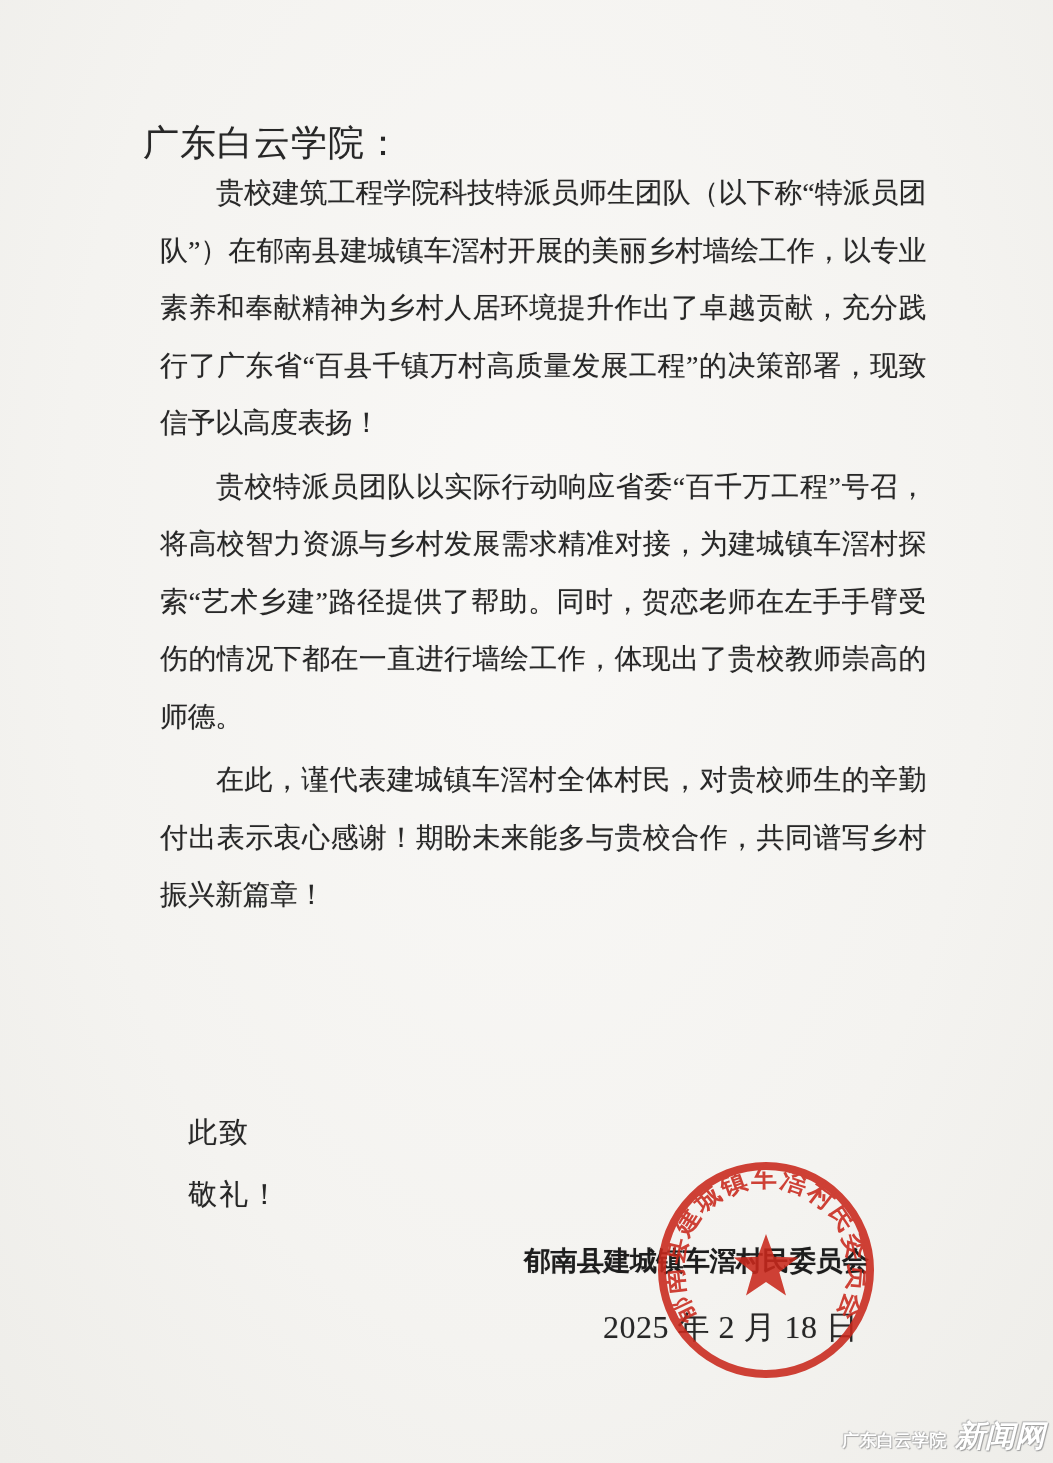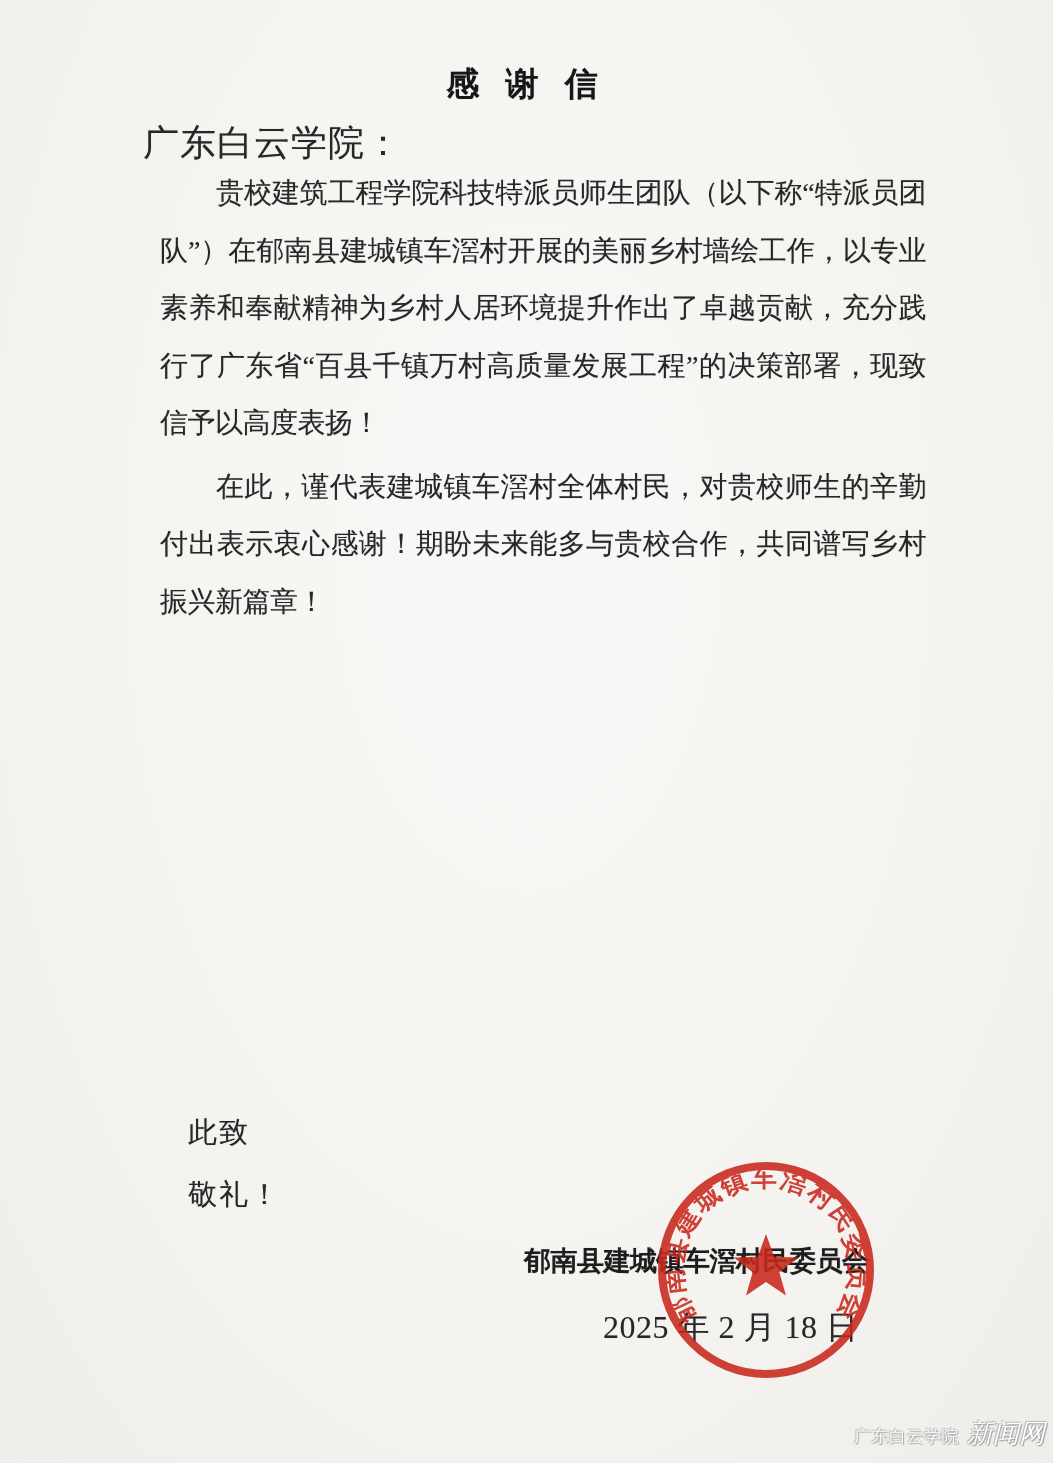--- a/index.html
+++ b/index.html
@@ -84,44 +84,44 @@
     position:absolute;
     right:8px; top:1416px;
     display:flex;
     align-items:baseline;
     gap:8px;
     white-space:nowrap;
   }
   .wm-site{
     font-family:"Liberation Sans", sans-serif;
     font-size:17px;
-    font-weight:normal;
+    font-weight:bold;
     color:#ffffff;
     letter-spacing:0.5px;
     text-shadow:0 0 1px #9a9a9a, 1px 1px 1px #a8a8a8, -1px -1px 1px #c0c0c0;
   }
   .wm-channel{
-    font-size:26px;
-    font-weight:normal;
+    font-size:30px;
+    font-weight:bold;
     font-style:italic;
     color:#ffffff;
     text-shadow:0 0 1px #8f8f8f, 1px 1px 1px #a0a0a0, -1px -1px 1px #bdbdbd;
   }
 </style>
 </head>
 <body>
 
 <div class="page">
 
-  <div class="title">感 谢 信</div>
 
   <div class="salutation">广东白云学院：</div>
 
   <div class="body">
     <p>贵校建筑工程学院科技特派员师生团队（以下称“特派员团队”）在郁南县建城镇车滘村开展的美丽乡村墙绘工作，以专业素养和奉献精神为乡村人居环境提升作出了卓越贡献，充分践行了广东省“百县千镇万村高质量发展工程”的决策部署，现致信予以高度表扬！</p>
+    <p>贵校特派员团队以实际行动响应省委“百千万工程”号召，将高校智力资源与乡村发展需求精准对接，为建城镇车滘村探索“艺术乡建”路径提供了帮助。同时，贺恋老师在左手手臂受伤的情况下都在一直进行墙绘工作，体现出了贵校教师崇高的师德。</p>
     <p>在此，谨代表建城镇车滘村全体村民，对贵校师生的辛勤付出表示衷心感谢！期盼未来能多与贵校合作，共同谱写乡村振兴新篇章！</p>
   </div>
 
   <div class="closing-line cizhi">此致</div>
   <div class="closing-line jingli">敬礼！</div>
 
   <div class="sig-org">郁南县建城镇车滘村民委员会</div>
   <div class="sig-date">2025 年 2 月 18 日</div>
 
   <svg class="seal" viewBox="0 0 242 242" xmlns="http://www.w3.org/2000/svg" aria-hidden="true">

